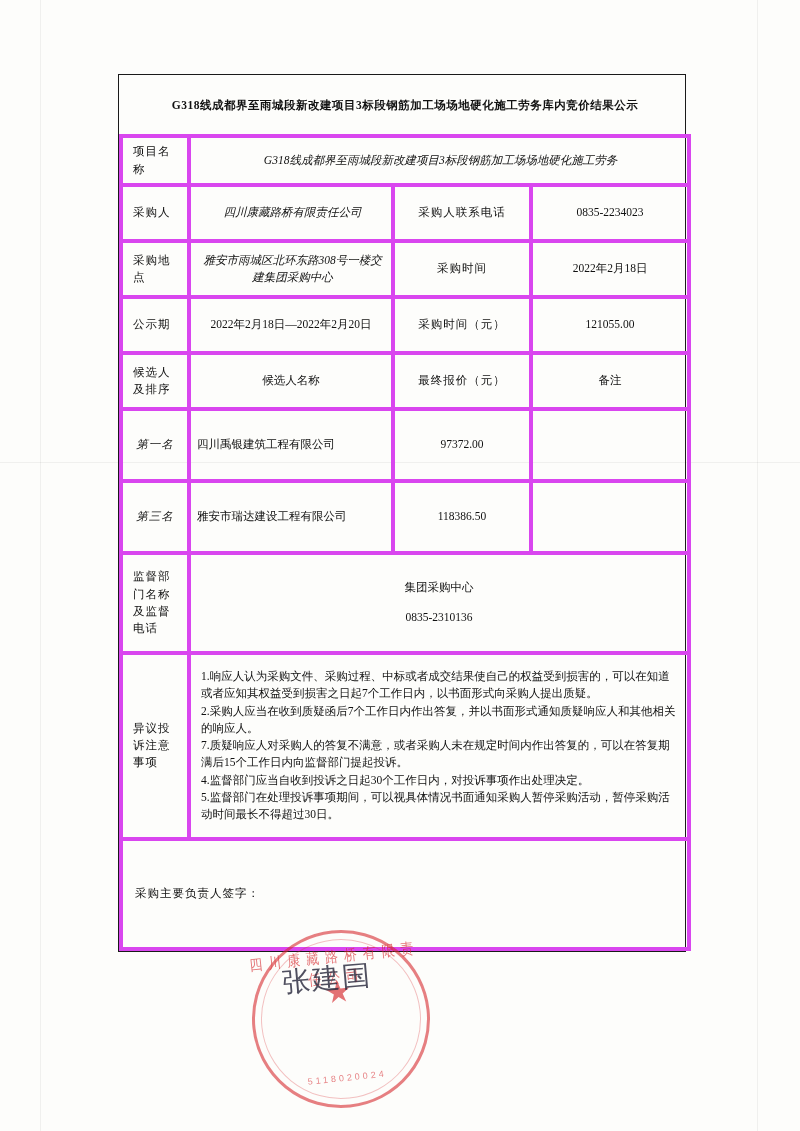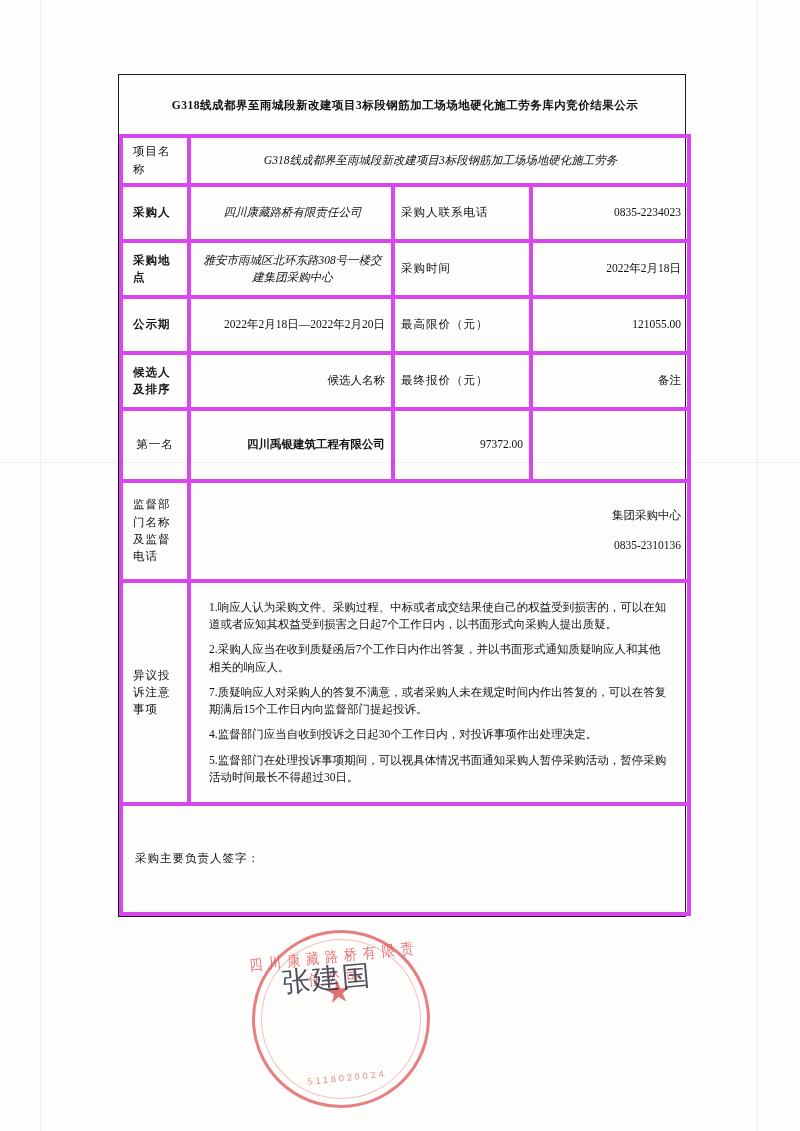--- a/index.html
+++ b/index.html
@@ -63,52 +63,51 @@
     padding: 22px 34px 20px 34px !important;
     line-height: 1.65;
     margin-left: 36px;
   }
   .lbl {
     text-align: left;
     padding-left: 10px !important;
     letter-spacing: 1px;
   }
   .lbl-c {
-    text-align: left;
+    text-align: center;
     letter-spacing: 1px;
   }
   .val {
     text-align: center;
     padding-left: 9px !important;
     font-style: italic;
   }
   .val-c {
-    text-align: right;
+    text-align: center;
   }
   .tall {
     height: 42px;
-    font-weight: bold;
   }
   .rank {
     text-align: center;
     letter-spacing: 1px;
+    font-style: italic;
   }
   .name-c {
-    text-align: right;
+    text-align: left;
     font-size: 12px;
-    font-weight: bold;
   }
   .notice {
     font-size: 11px;
     line-height: 1.72;
     text-align: left;
     padding: 8px 10px !important;
   }
   .notice p {
-    margin: 8px;
+    margin: 0;
   }
   .slash {
     text-align: center;
     font-size: 13px;
   }
   .sig-cell {
     height: 96px;
     vertical-align: middle;
     padding-left: 12px !important;
     letter-spacing: 1px;
@@ -211,39 +210,45 @@
       <tr>
         <td class="lbl tall">采购地点</td>
         <td class="val">雅安市雨城区北环东路308号一楼交建集团采购中心</td>
         <td class="lbl-c">采购时间</td>
         <td class="val-c">2022年2月18日</td>
       </tr>
 
       <tr>
         <td class="lbl tall">公示期</td>
         <td class="val-c">2022年2月18日—2022年2月20日</td>
-        <td class="lbl-c">最高限价（元）</td>
+        <td class="lbl-c">采购时间（元）</td>
         <td class="val-c">121055.00</td>
       </tr>
 
       <tr>
         <td class="lbl tall">候选人及排序</td>
         <td class="val-c">候选人名称</td>
         <td class="lbl-c">最终报价（元）</td>
         <td class="val-c">备注</td>
       </tr>
 
       <tr>
         <td class="rank" style="height:58px">第一名</td>
         <td class="name-c">四川禹银建筑工程有限公司</td>
         <td class="val-c">97372.00</td>
         <td class="val-c"></td>
       </tr>
 
 
+      <tr>
+        <td class="rank" style="height:58px">第三名</td>
+        <td class="name-c">雅安市瑞达建设工程有限公司</td>
+        <td class="val-c">118386.50</td>
+        <td class="val-c"></td>
+      </tr>
 
 
       <tr>
         <td class="lbl" style="height:86px">监督部门名称及监督电话</td>
         <td class="val-c" colspan="3" style="line-height:2.6">
           <div>集团采购中心</div>
           <div>0835-2310136</div>
         </td>
       </tr>
 

